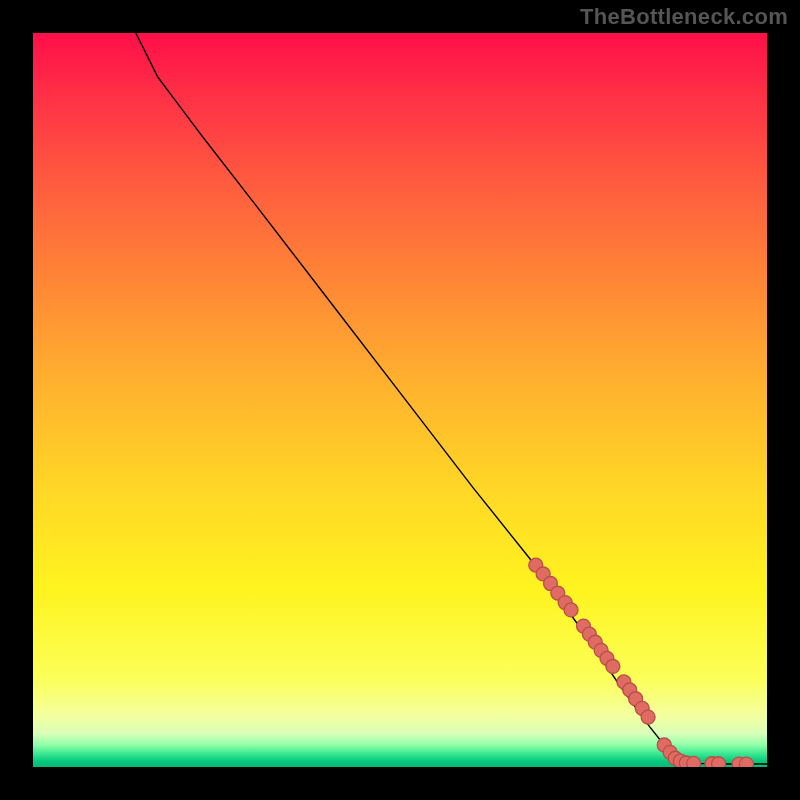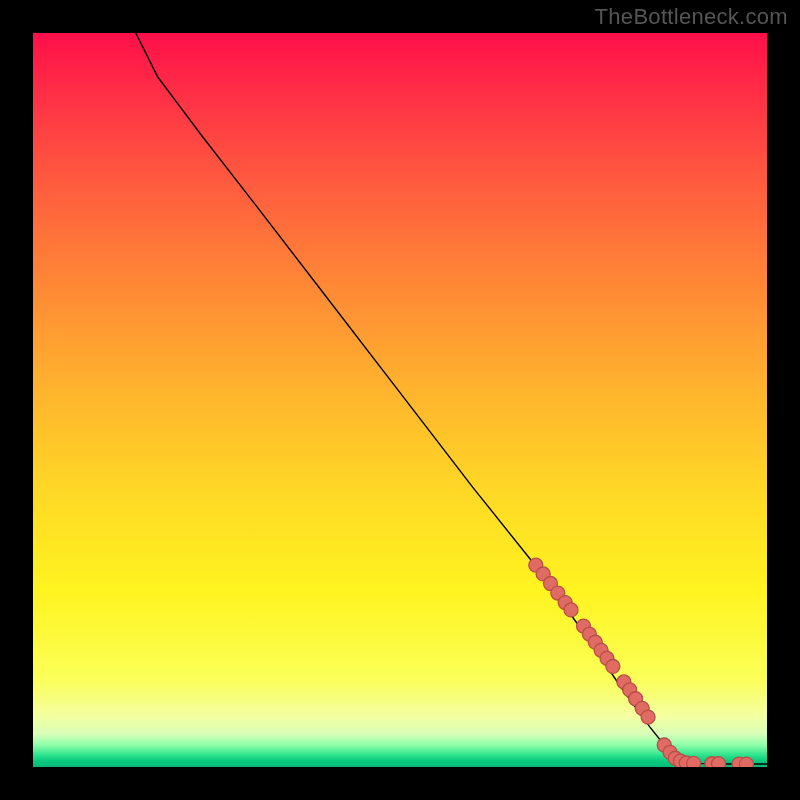--- a/index.html
+++ b/index.html
@@ -9,20 +9,21 @@
     height: 800px;
     overflow: hidden;
     background: #000;
     font-family: Arial, Helvetica, sans-serif;
   }
   .frame {
     position: relative;
     width: 800px;
     height: 800px;
     background: #000;
+    font-weight: bold;
   }
   .watermark {
     position: absolute;
     top: 4px;
     right: 12px;
     color: #555;
     font-size: 22px;
     letter-spacing: 0.3px;
     user-select: none;
   }

